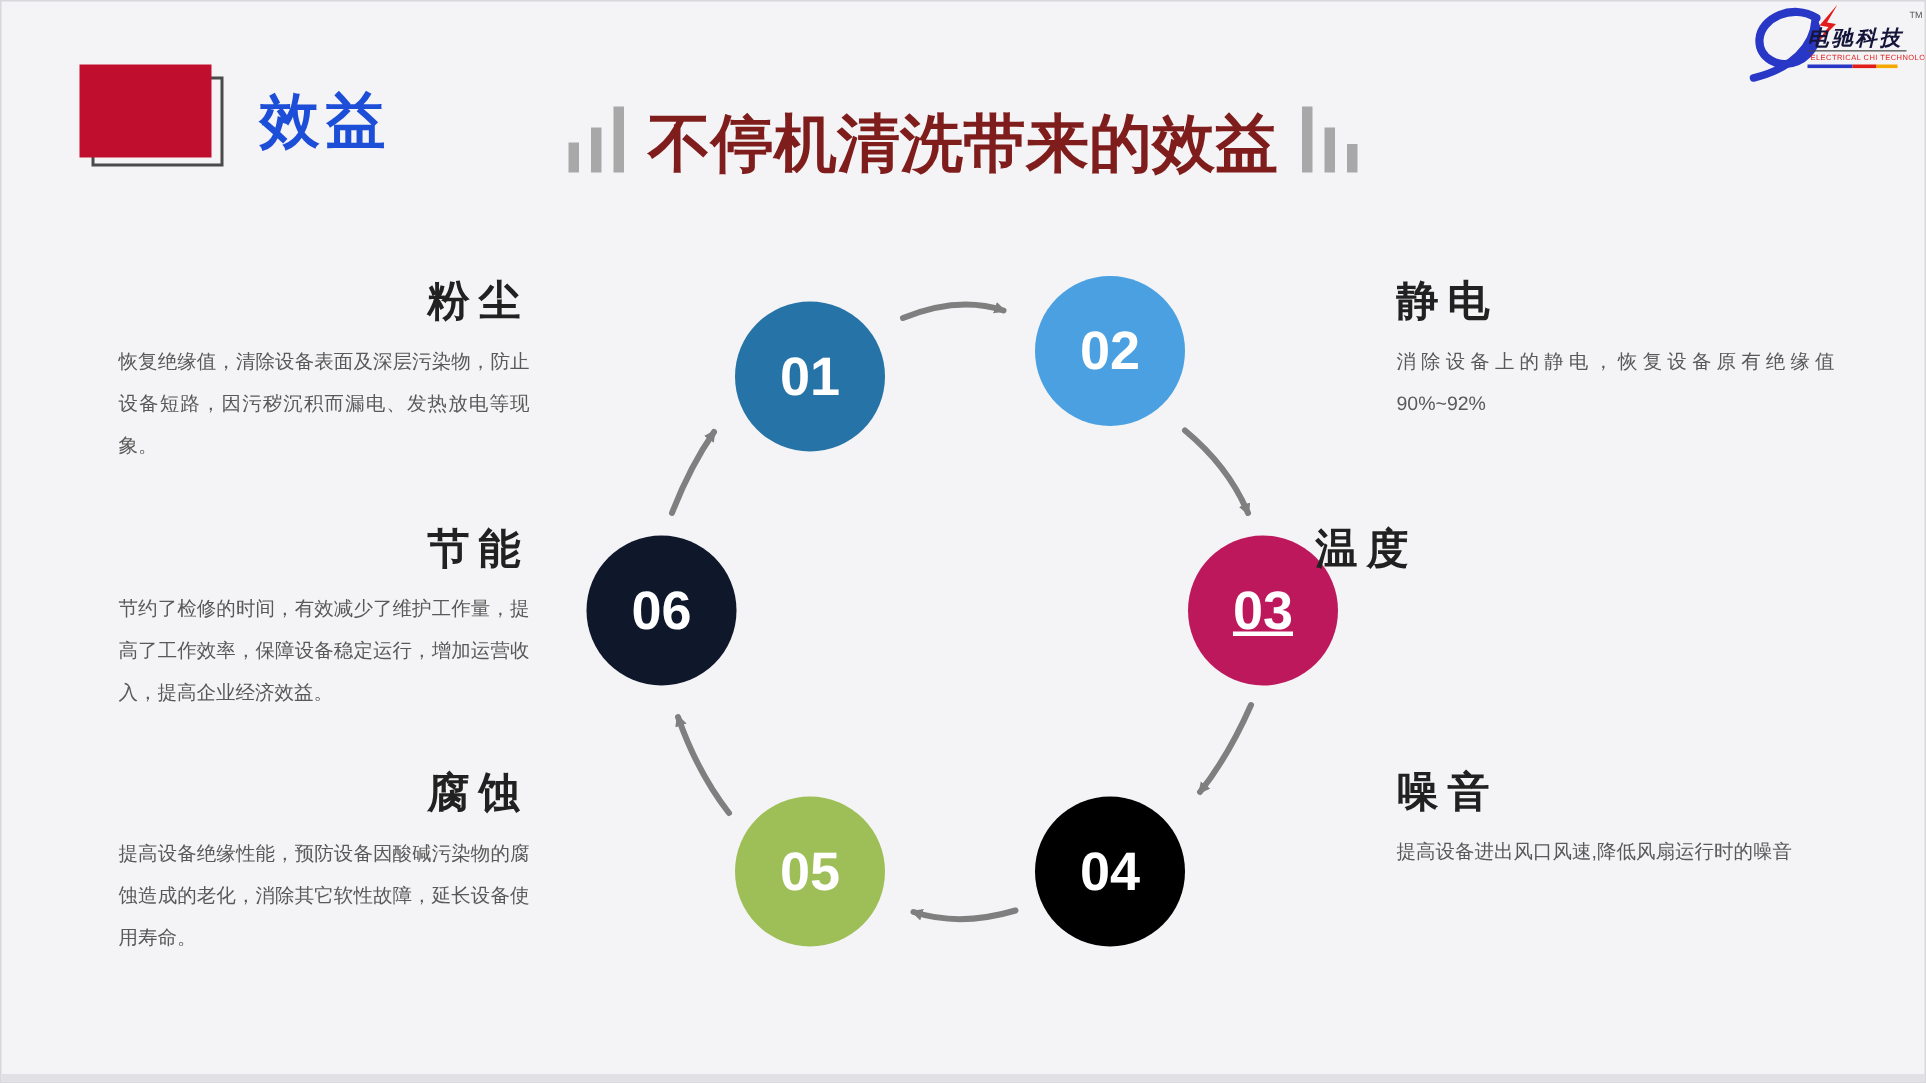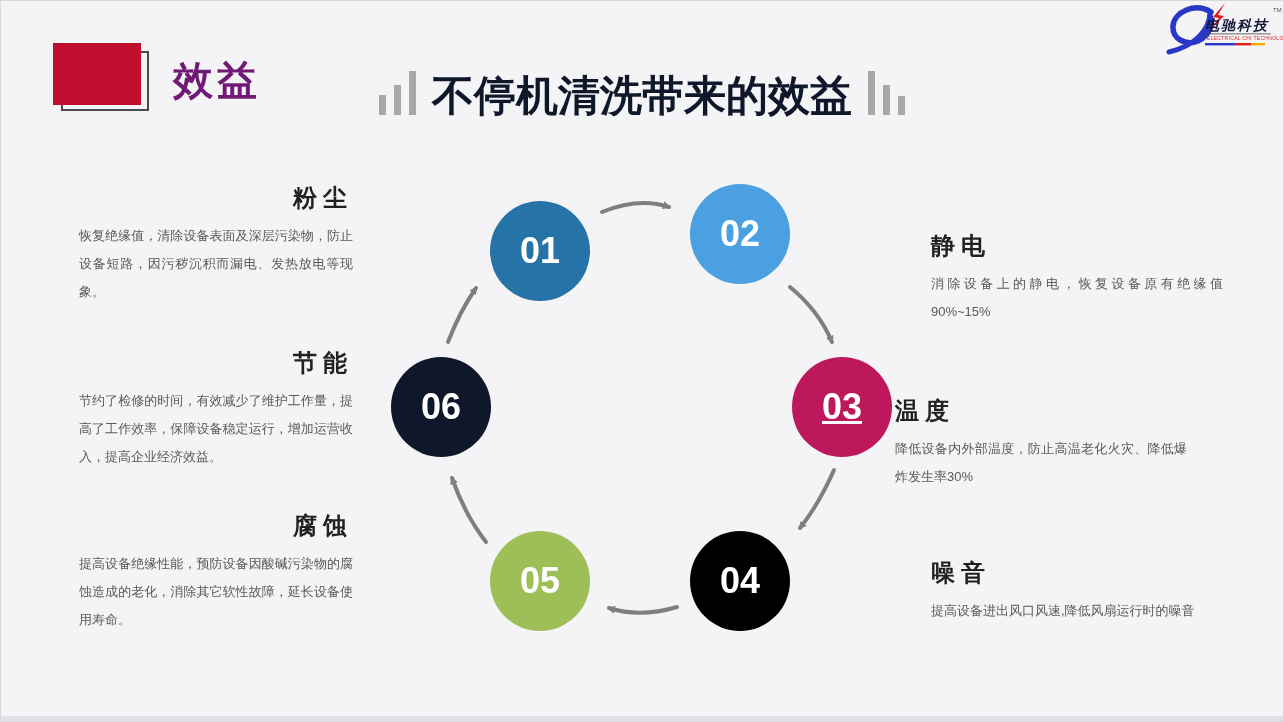--- a/index.html
+++ b/index.html
@@ -7,56 +7,56 @@
   body { font-family:"Liberation Sans", sans-serif; background:#f4f4f6; overflow:hidden; }
   .page { position:relative; width:1284px; height:722px; background:#f4f4f6;
           border:1px solid #d8d8dc; }
   .bottom-edge { position:absolute; left:0; bottom:0; width:100%; height:5px; background:#e1e1e5; }
 
   
   .block-outline { position:absolute; left:60px; top:50px; width:88px; height:60px;
                    border:2px solid #4a4a4a; }
   .block-red { position:absolute; left:52px; top:42px; width:88px; height:62px; background:#c00f2e; }
   .section-label { position:absolute; left:172px; top:52px; font-size:40px; font-weight:bold;
-                   color:#701a75; letter-spacing:4px; }
+                   color:#1d4ed8; letter-spacing:4px; }
   .title-row { position:absolute; left:0; top:70px; width:100%; display:flex;
                justify-content:center; align-items:flex-end; gap:16px; }
   .bars { display:flex; align-items:flex-end; gap:8px; padding-bottom:5px; }
   .bar { width:7px; background:#a8a8a8; }
   .b20 { height:20px; } .b30 { height:30px; } .b44 { height:44px; } .b19 { height:19px; }
-  .main-title { font-size:42px; font-weight:800; color:#0f172a; line-height:1.15; }
+  .main-title { font-size:42px; font-weight:800; color:#7f1d1d; line-height:1.15; }
 
   
   .logo { position:absolute; left:1164px; top:2px; width:118px; height:54px; }
 
   
   .circle { position:absolute; width:100px; height:100px; border-radius:50%;
             display:flex; align-items:center; justify-content:center;
             color:#ffffff; font-size:36px; font-weight:bold; }
   .c1 { left:489px; top:200px; }
   .c2 { left:689px; top:183px; }
   .c3 { left:791px; top:356px; }
   .c4 { left:689px; top:530px; }
   .c5 { left:489px; top:530px; }
   .c6 { left:390px; top:356px; }
   .arrows { position:absolute; left:0; top:0; pointer-events:none; }
 
   
   .panel { position:absolute; }
-  .panel h2 { font-size:24px; font-weight:bold; color:#212121; letter-spacing:6px;
+  .panel h2 { font-size:28px; font-weight:bold; color:#212121; letter-spacing:6px;
               margin-bottom:9px; line-height:1.2; }
   .panel p { font-size:13px; color:#595959; line-height:28px; text-align:justify; }
   .panel.left  { width:274px; }
   .panel.left h2 { text-align:right; }
-  .panel.right { width:292px;margin-top:48px; }
+  .panel.right { width:292px; }
   .p-dust      { left:78px;  top:183px; }
   .p-energy    { left:78px;  top:348px; }
   .p-corrosion { left:78px;  top:511px; }
   .p-static    { left:930px; top:183px; }
-  .p-temp      { left:894px; top:348px; }
+  .p-temp      { left:876px; top:348px; }
   .p-noise     { left:930px; top:510px; }
 </style>
 </head>
 <body>
 
 <div class="page">
 
   <div class="block-outline"></div>
   <div class="block-red" style="background: rgb(192, 15, 46);"></div>
   <div class="section-label">效益</div>
@@ -117,25 +117,24 @@
     <h2>腐蚀</h2>
     <p>提高设备绝缘性能，预防设备因酸碱污染物的腐蚀造成的老化，消除其它软性故障，延长设备使用寿命。</p>
   </div>
   <div class="panel left p-energy">
     <h2>节能</h2>
     <p>节约了检修的时间，有效减少了维护工作量，提高了工作效率，保障设备稳定运行，增加运营收入，提高企业经济效益。</p>
   </div>
 
   <div class="panel right p-static">
     <h2>静电</h2>
-    <p>消除设备上的静电，恢复设备原有绝缘值90%~15%</p>
+    <p>消除设备上的静电，恢复设备原有绝缘值90%~92%</p>
   </div>
   <div class="panel right p-temp">
     <h2>温度</h2>
-    <p>降低设备内外部温度，防止高温老化火灾、降低爆炸发生率30%</p>
   </div>
   <div class="panel right p-noise">
     <h2>噪音</h2>
     <p>提高设备进出风口风速,降低风扇运行时的噪音</p>
   </div>
 
   <div class="bottom-edge"></div>
 </div>
 
 </body></html>

